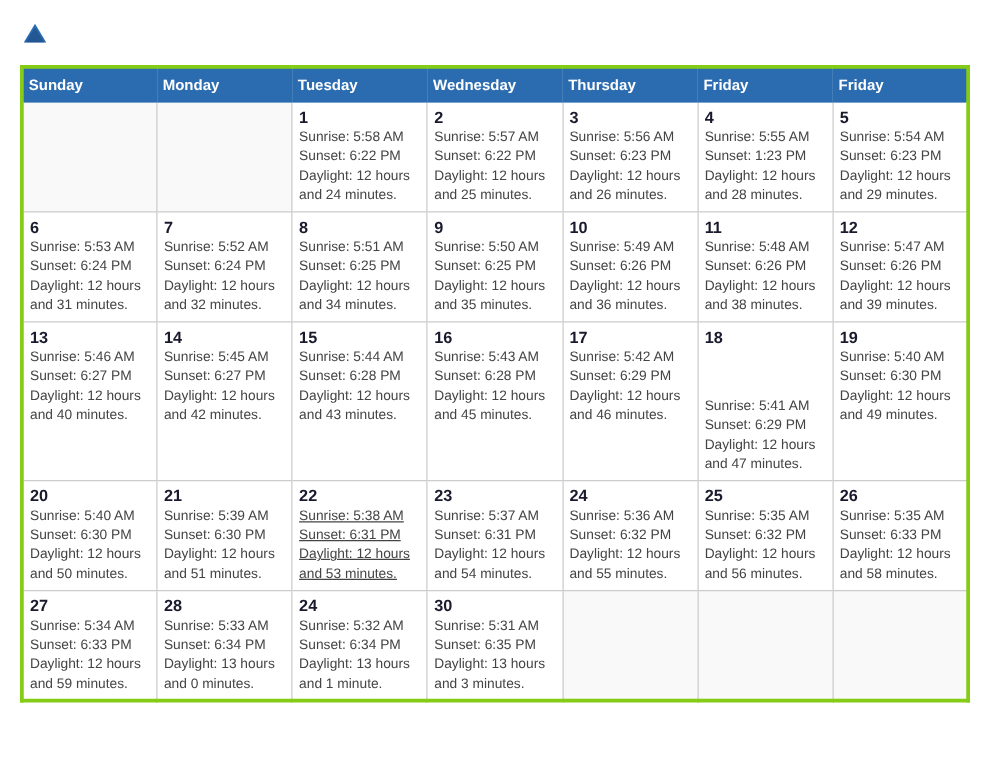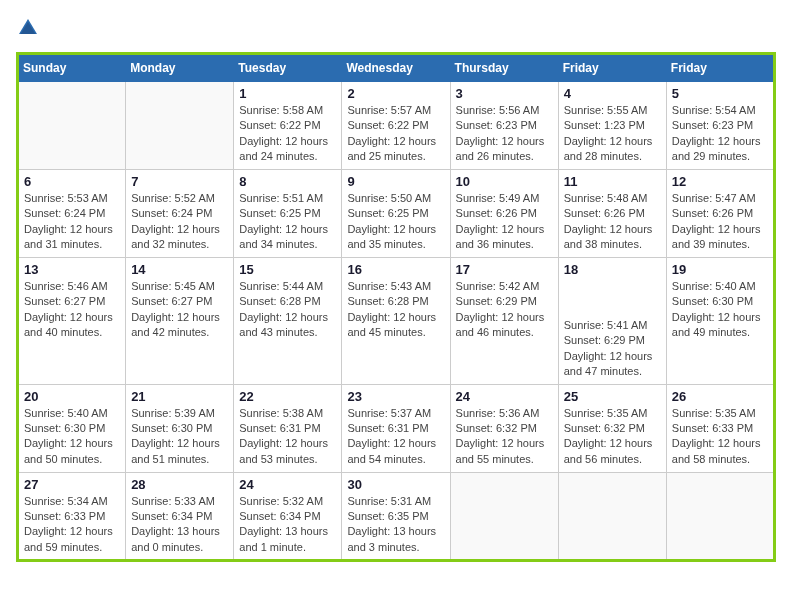--- a/index.html
+++ b/index.html
@@ -251,21 +251,21 @@
 Daylight: 12 hours and 50 minutes.</div>
         </td>
         <td>
           <div class="day-number">21</div>
           <div class="day-detail" style="white-space: pre-line;">Sunrise: 5:39 AM
 Sunset: 6:30 PM
 Daylight: 12 hours and 51 minutes.</div>
         </td>
         <td>
           <div class="day-number">22</div>
-          <div class="day-detail" style="white-space: pre-line;">Sunrise: 5:38 AM
+          <div class="day-detail" style="white-space: pre-line; text-decoration: underline;">Sunrise: 5:38 AM
 Sunset: 6:31 PM
 Daylight: 12 hours and 53 minutes.</div>
         </td>
         <td>
           <div class="day-number">23</div>
           <div class="day-detail" style="white-space: pre-line;">Sunrise: 5:37 AM
 Sunset: 6:31 PM
 Daylight: 12 hours and 54 minutes.</div>
         </td>
         <td>

